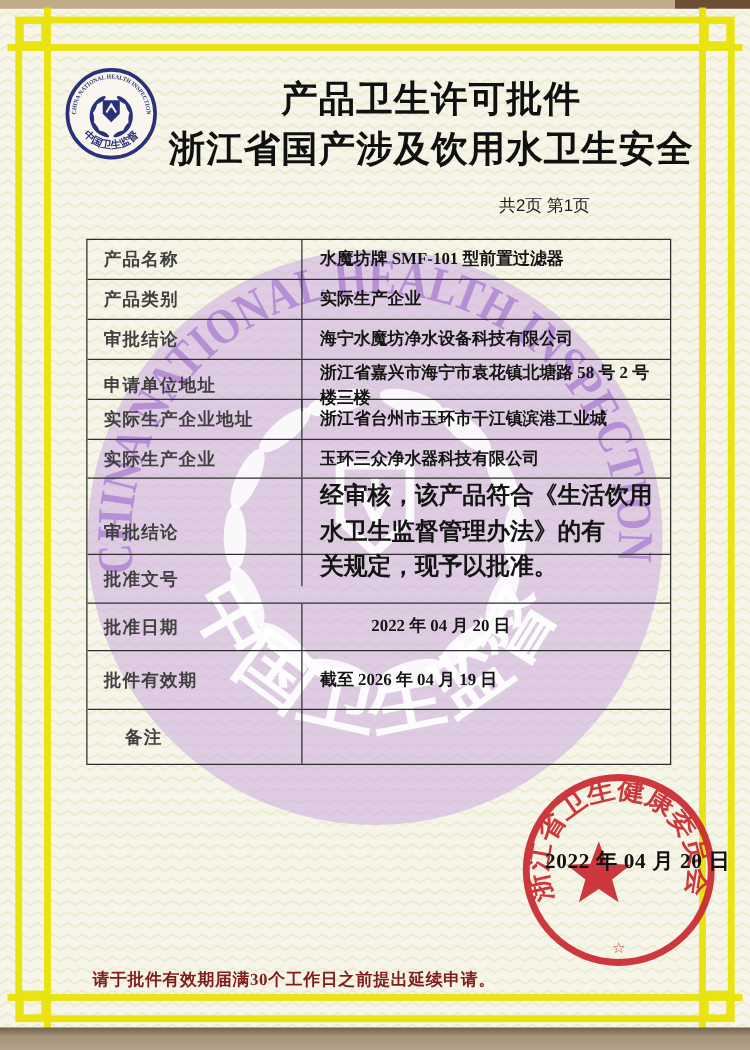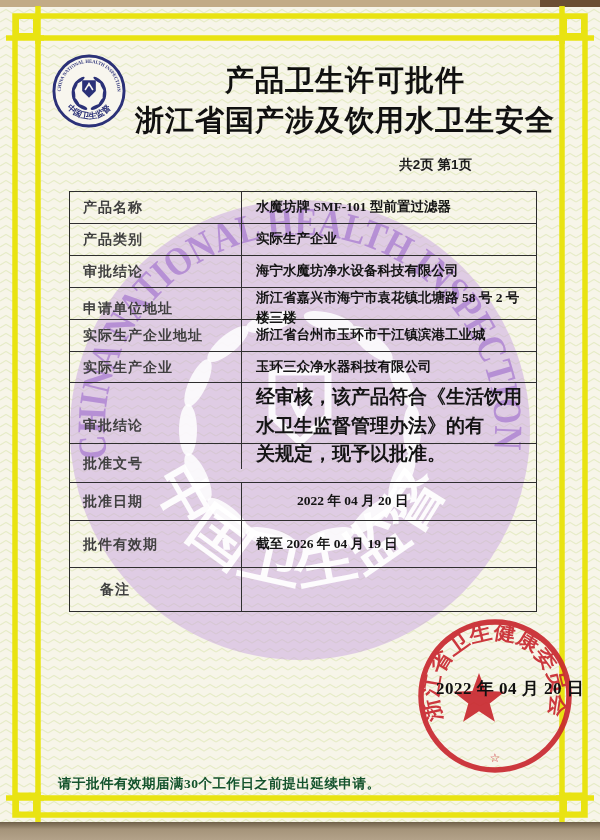--- a/index.html
+++ b/index.html
@@ -10,41 +10,41 @@
   .scan-strip-bottom{position:absolute;left:0;top:822px;width:600px;height:18px;
           background:linear-gradient(#6f6049,#a5947a 40%,#b3a289);z-index:6;}
   .paper{position:absolute;left:0;top:7px;width:600px;height:817px;background:#f7f5e9;z-index:1;}
   .bg-pattern{position:absolute;left:0;top:7px;z-index:1;}
   .frame{position:absolute;left:0;top:0;z-index:2;}
   .watermark{position:absolute;left:0;top:0;z-index:2;}
   .emblem{position:absolute;left:51px;top:53px;z-index:3;}
   .title{position:absolute;left:115px;top:60px;width:460px;text-align:center;z-index:3;
          font-weight:700;color:#101010;font-size:29px;line-height:40px;letter-spacing:1px;
          font-family:"Liberation Sans",sans-serif;}
-  .page-info{position:absolute;right:128px;top:156px;z-index:3;font-size:13.5px;font-weight:700;
+  .page-info{position:absolute;right:128px;top:156px;z-index:3;font-size:13.5px;font-weight:400;
          color:#1b1b1b;font-family:"Liberation Sans",sans-serif;}
   .cert-table{position:absolute;left:69px;top:191px;width:468px;z-index:3;
          border:1.8px solid #2c2c2c;box-sizing:border-box;}
   .trow{display:grid;grid-template-columns:171px 1fr;box-sizing:border-box;}
   .trow + .trow{border-top:1.6px solid #2f2f2f;}
   .tlabel{display:flex;align-items:center;padding-left:13px;box-sizing:border-box;
          font:700 14px/1.2 "Liberation Sans",sans-serif;color:#404040;letter-spacing:1px;}
   .tval{display:flex;align-items:center;border-left:1.6px solid #2f2f2f;padding-left:14px;
          padding-right:6px;box-sizing:border-box;
          font:700 13.5px/1.5 "Liberation Serif",serif;color:#141414;}
   .r1{height:31px}.r2{height:32px}.r3{height:32px}.r4{height:32px}.r5{height:31px}
   .r6{height:32px}.r7{height:61px}.r8{height:39px}.r9{height:38px}.r10{height:47px}.r11{height:44px}
   .r7 .tval{white-space:pre-line;font-size:19px;}
   .r9 .tval{padding-left:55px;}
   .r11 .tlabel{padding-left:30px;}
   .stamp{position:absolute;left:0;top:0;z-index:4;}
   .stamp-date{position:absolute;left:436px;top:679px;z-index:5;font:700 17px/1.2 "Liberation Serif",serif;
          color:#101010;letter-spacing:0.5px;}
-  .footer-note{position:absolute;left:58px;top:775px;z-index:3;
-         font:700 13.5px/1.3 "Liberation Serif",serif;color:#14532d;letter-spacing:0.5px;}
+  .footer-note{position:absolute;left:74px;top:775px;z-index:3;
+         font:700 13.5px/1.3 "Liberation Serif",serif;color:#7f1d1d;letter-spacing:0.5px;}
 </style>
 </head>
 <body>
 
 <div class="screen">
 
   <div class="scan-strip-top"></div>
   <div class="scan-notch"></div>
   <div class="paper"></div>
 

